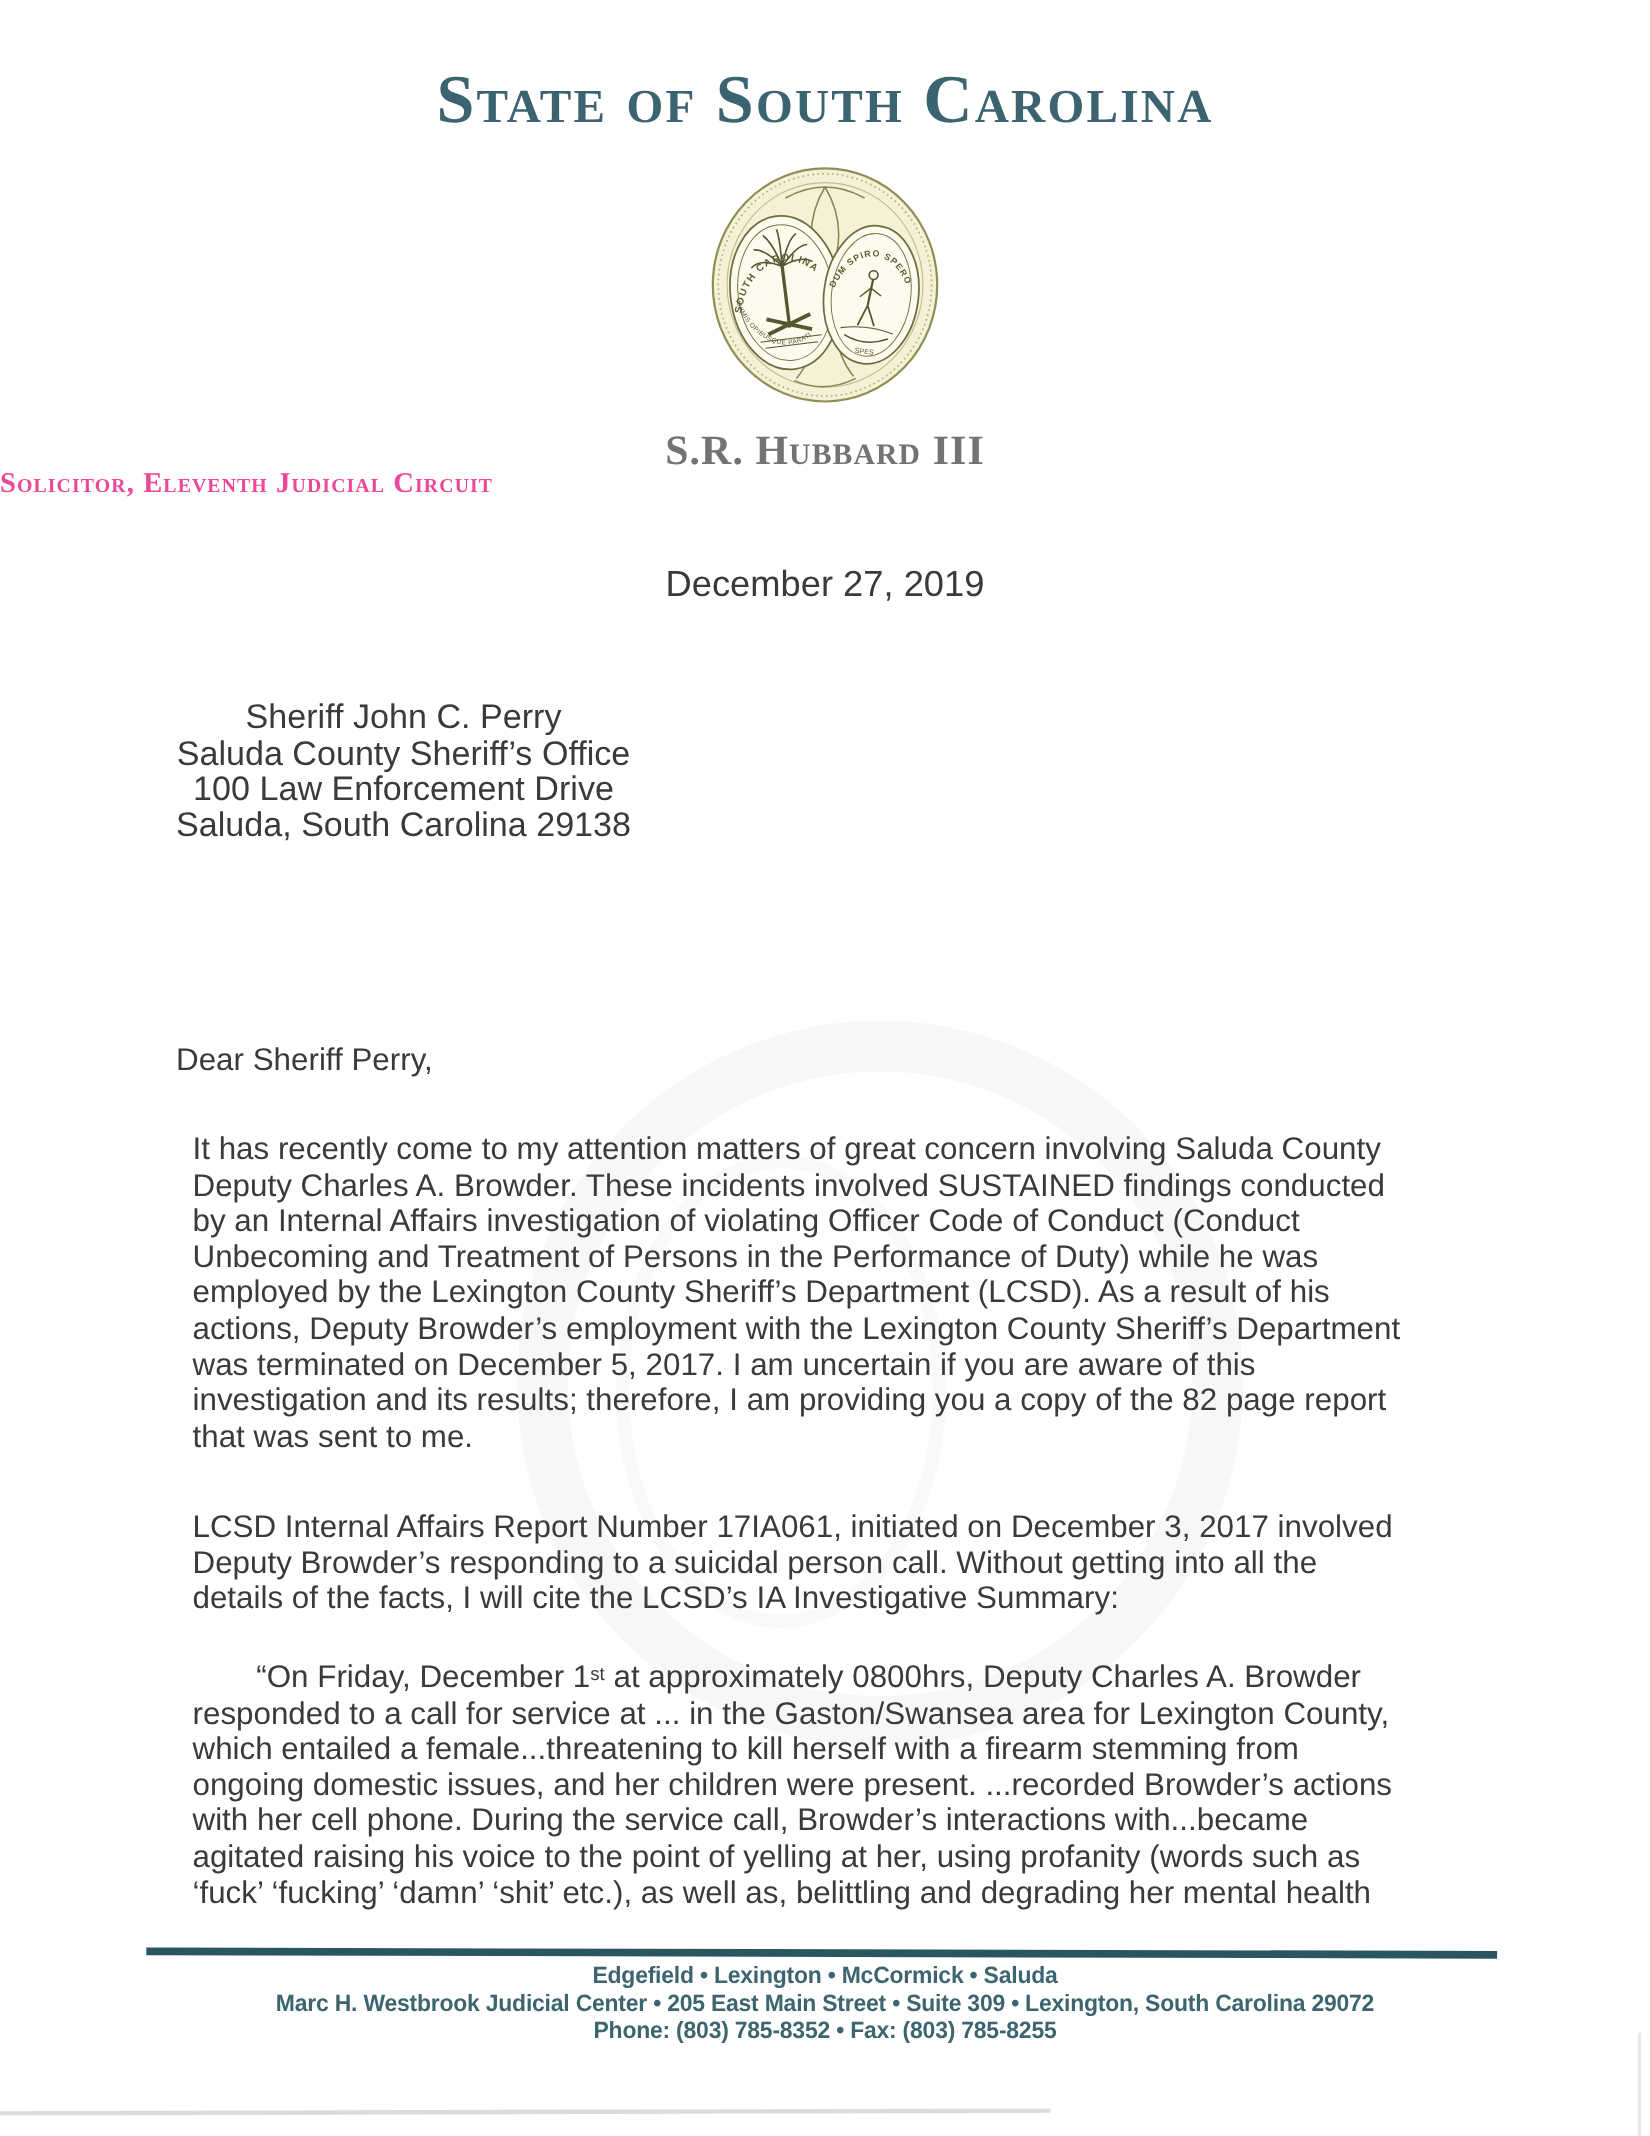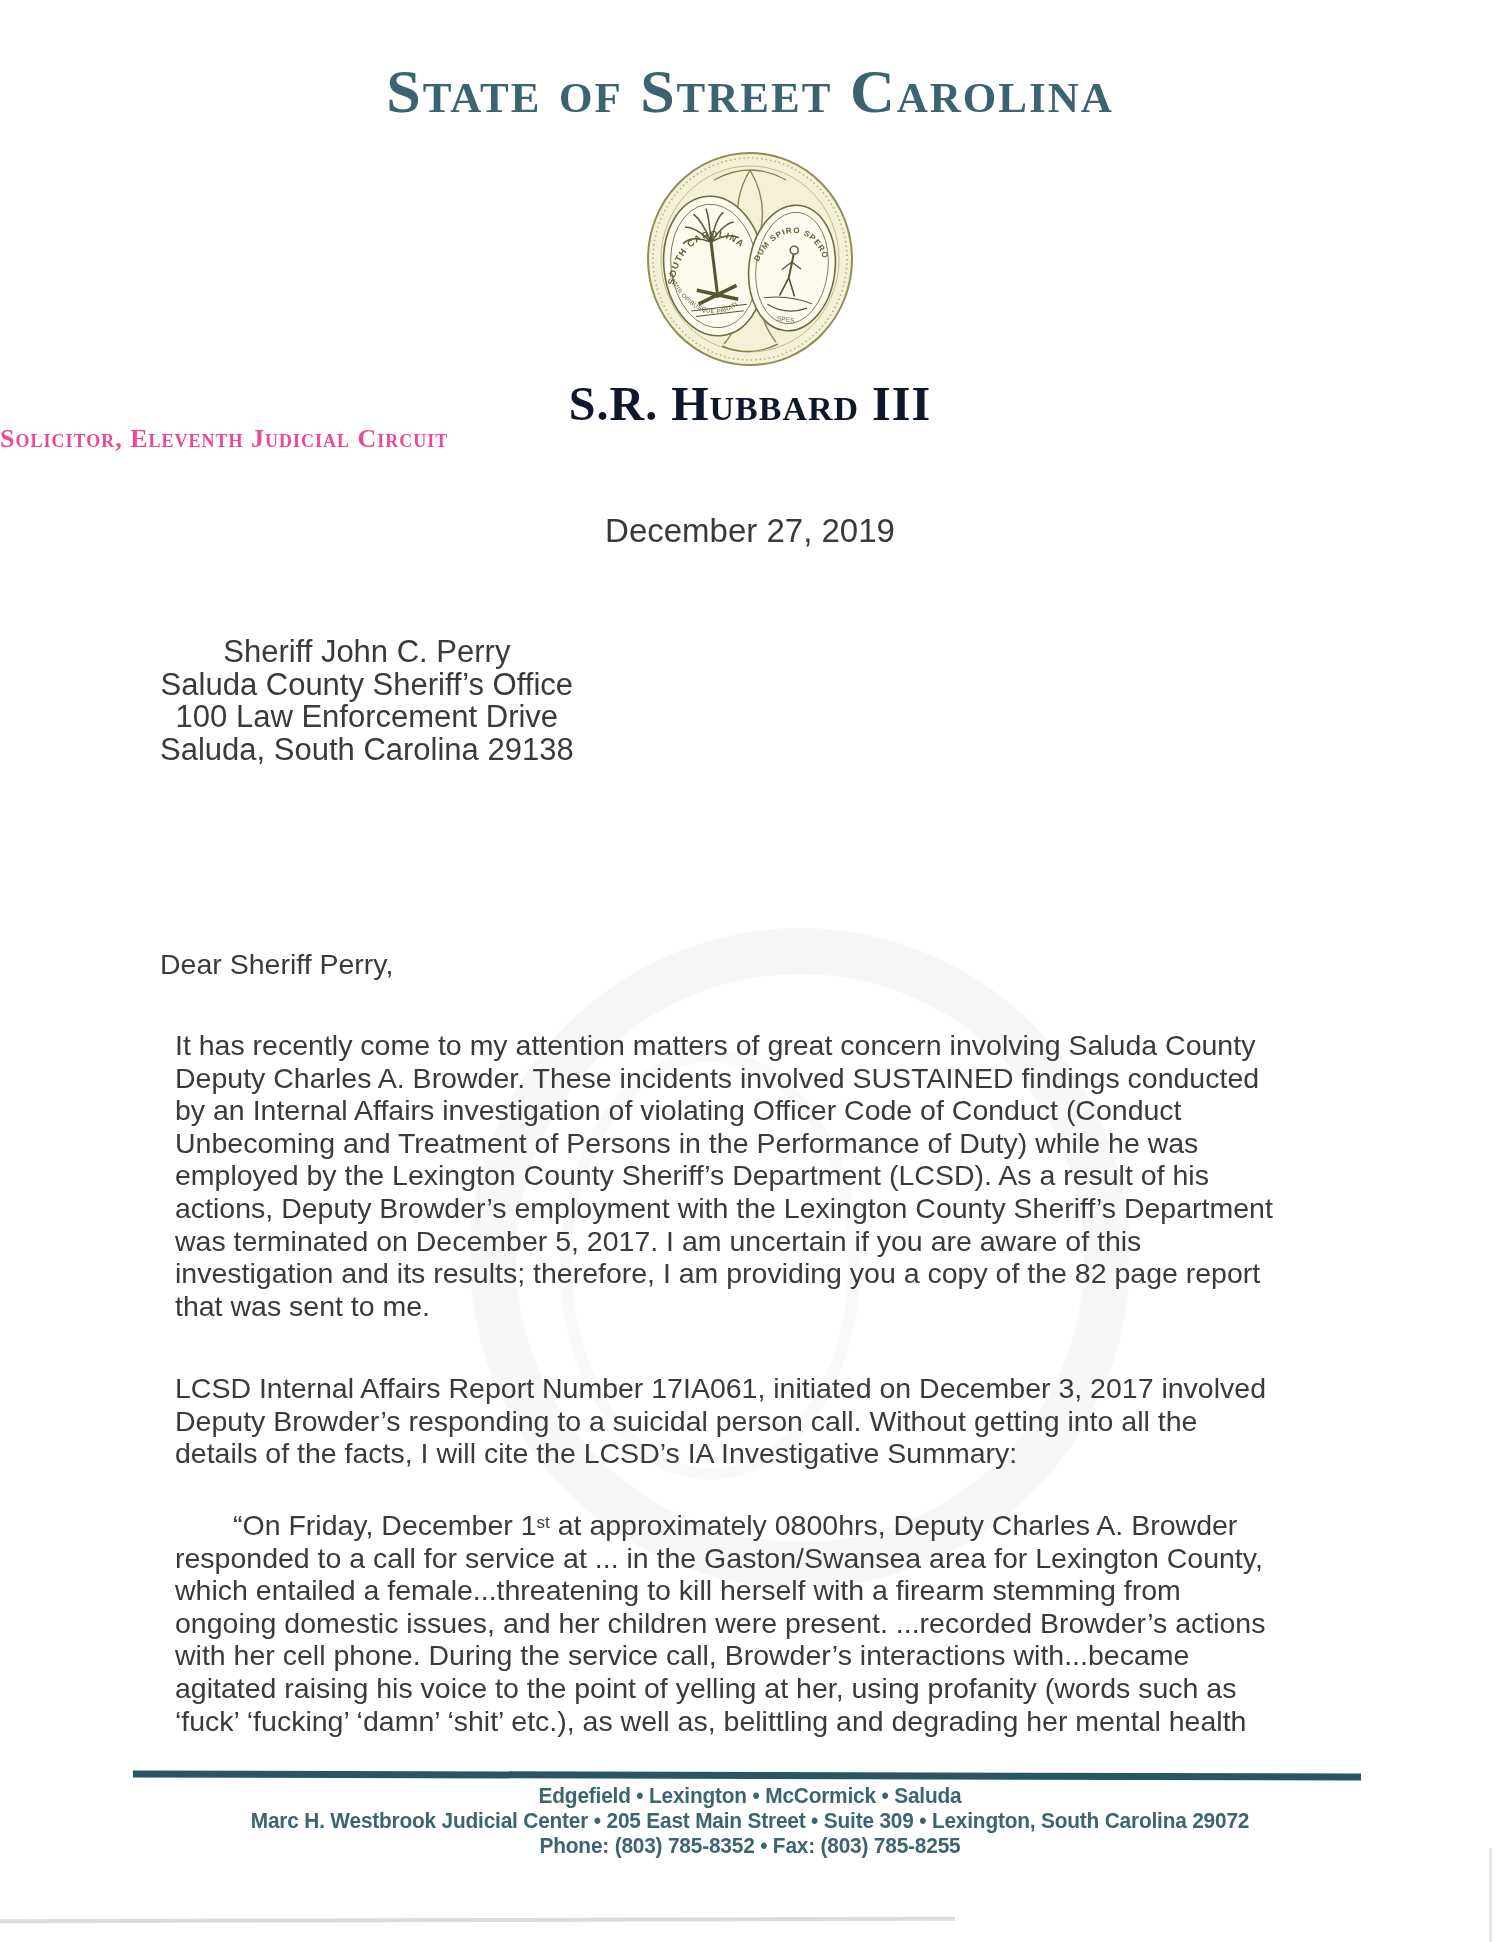--- a/index.html
+++ b/index.html
@@ -43,28 +43,28 @@
     color: #3b6370;
   }
   .seal {
     position: absolute;
     top: 150px;
     left: 50%;
     margin-left: -106px;
   }
   .officer-name {
     position: absolute;
-    top: 376px; left: 0; width: 100%;
+    top: 388px; left: 0; width: 100%;
     text-align: center;
     font-family: "Liberation Serif", serif;
     font-variant: small-caps;
     font-weight: 700;
-    font-size: 48px;
+    font-size: 38px;
     letter-spacing: 1px;
-    color: #0f172a;
+    color: #737373;
   }
   .officer-role {
     position: absolute;
     top: 424px; left: 0; width: 100%;
     text-align: left;
     font-family: "Liberation Serif", serif;
     font-variant: small-caps;
     font-weight: 700;
     font-size: 26px;
     letter-spacing: 1px;
@@ -143,21 +143,21 @@
   }
 </style>
 </head>
 <body>
 
 <div class="page">
 
   <div class="watermark-ring"></div>
   <div class="watermark-oval"></div>
 
-  <div class="letter-title">State of Street Carolina</div>
+  <div class="letter-title">State of South Carolina</div>
 
   <svg class="seal" width="212" height="218" viewBox="0 0 212 218">
     <ellipse cx="106" cy="109" rx="102" ry="106" fill="#f4f1d6" stroke="#8f8f55" stroke-width="2"></ellipse>
     <ellipse cx="106" cy="109" rx="97" ry="101" fill="none" stroke="#a8a868" stroke-width="1.6" stroke-dasharray="1.5 3" opacity="0.85"></ellipse>
     <ellipse cx="106" cy="109" rx="89" ry="93" fill="none" stroke="#9a9a5e" stroke-width="1" opacity="0.6"></ellipse>
     <g stroke="#7c7c46" fill="none" stroke-width="1.4" opacity="0.9">
       <path d="M70 30 Q106 10 142 30"></path>
       <path d="M96 84 Q88 50 106 20"></path>
       <path d="M116 84 Q124 50 106 20"></path>
       <path d="M78 196 Q106 208 134 194"></path>

